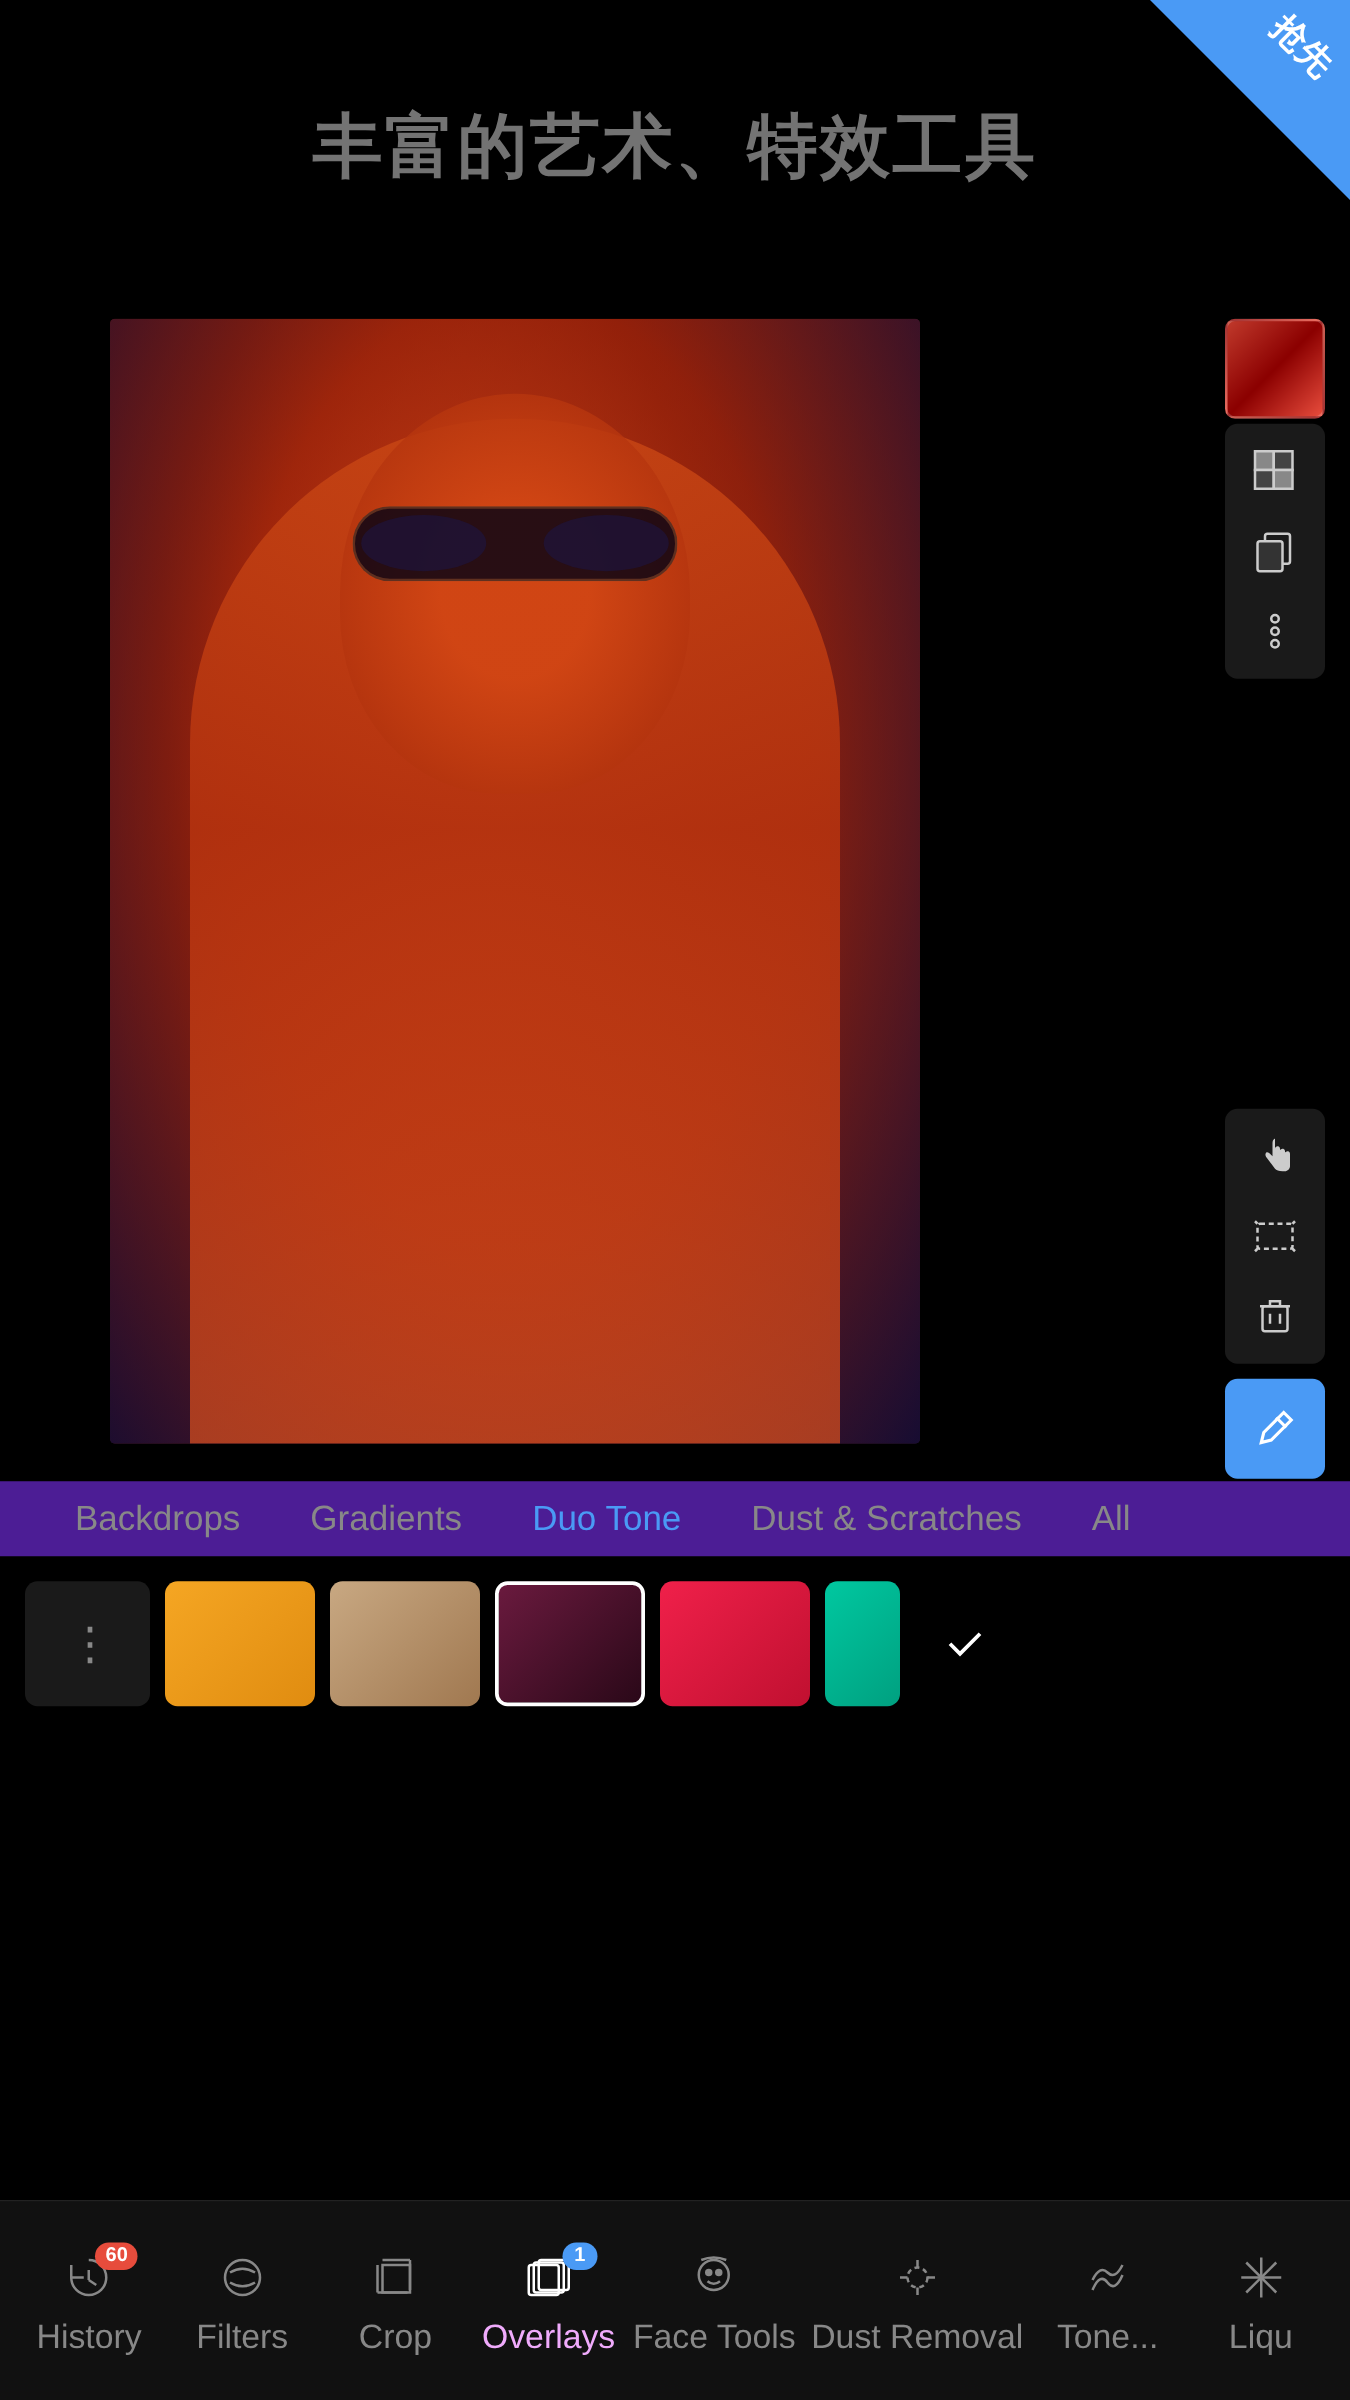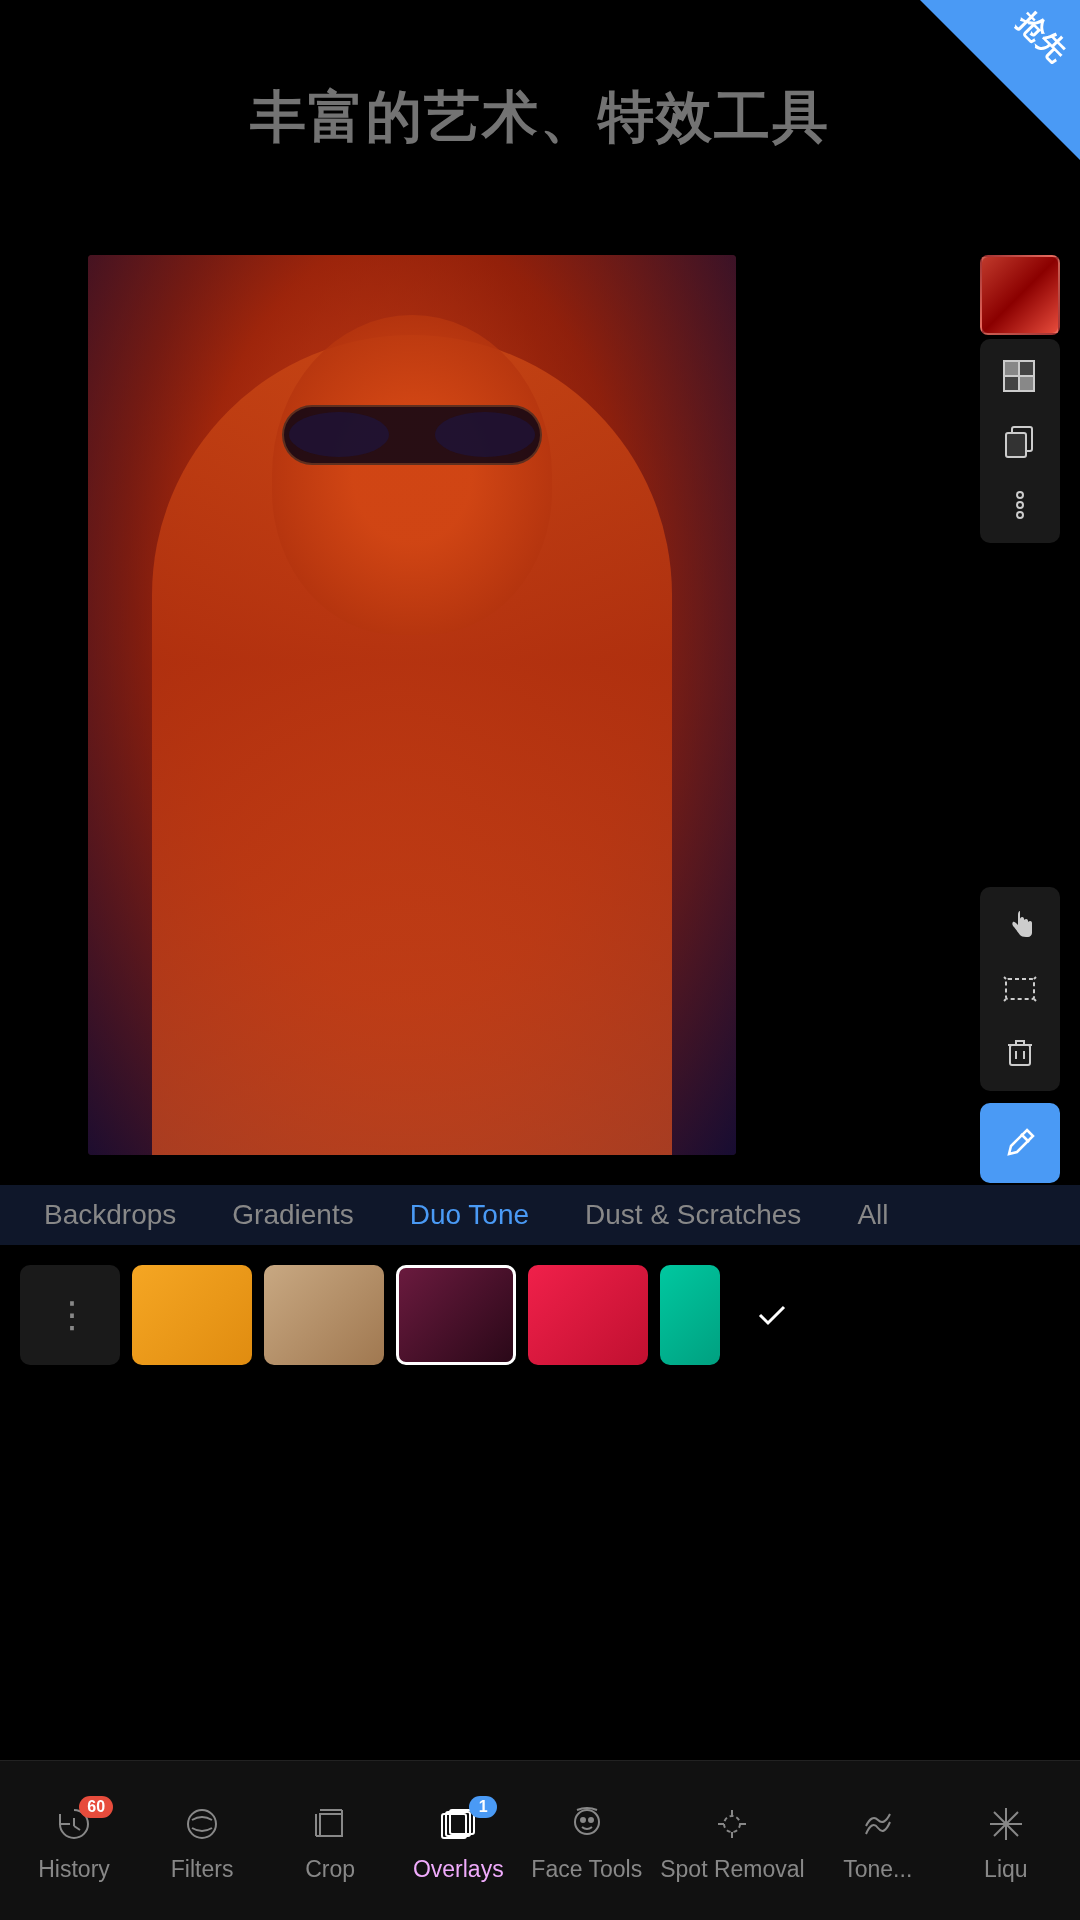--- a/index.html
+++ b/index.html
@@ -189,24 +189,24 @@
     }
 
     
     .category-tabs {
       position: absolute;
       top: 1185px;
       left: 0; right: 0;
       height: 60px;
       display: flex;
       align-items: center;
-      padding: 0 16px;
+      padding: 0 32px;
       gap: 0;
       overflow: hidden;
-      background: #0f172a;
+      background: #4c1d95;
     }
     .cat-tab {
       padding: 8px 28px;
       color: #888;
       font-size: 28px;
       white-space: nowrap;
       cursor: pointer;
     }
     .cat-tab.active {
       color: #4a9af5;
@@ -298,21 +298,21 @@
       fill: none;
       stroke: #888;
       stroke-width: 2;
     }
 
     .nav-item.active .nav-icon svg {
       stroke: #fff;
     }
 
     .nav-label {
-      font-size: 23px;
+      font-size: 27px;
       color: #888;
     }
 
     .nav-item.active .nav-label {
       color: #f0abfc;
     }
 
     .nav-badge {
       position: absolute;
       top: -2px;
@@ -505,21 +505,21 @@
   <div class="nav-item">
     <div class="nav-icon">
       <svg viewBox="0 0 48 48" stroke="#888" stroke-width="2" fill="none">
         <circle cx="24" cy="24" r="8" stroke-dasharray="4,3"></circle>
         <line x1="24" y1="10" x2="24" y2="16"></line>
         <line x1="24" y1="32" x2="24" y2="38"></line>
         <line x1="10" y1="24" x2="16" y2="24"></line>
         <line x1="32" y1="24" x2="38" y2="24"></line>
       </svg>
     </div>
-    <span class="nav-label">Spot Removal</span>
+    <span class="nav-label">Dust Removal</span>
   </div>
 
   <div class="nav-item">
     <div class="nav-icon">
       <svg viewBox="0 0 48 48" stroke="#888" stroke-width="2" fill="none">
         <path d="M12 34 Q18 20 24 28 Q30 36 36 22"></path>
         <path d="M12 26 Q18 14 24 20 Q30 26 36 14"></path>
       </svg>
     </div>
     <span class="nav-label">Tone...</span>

